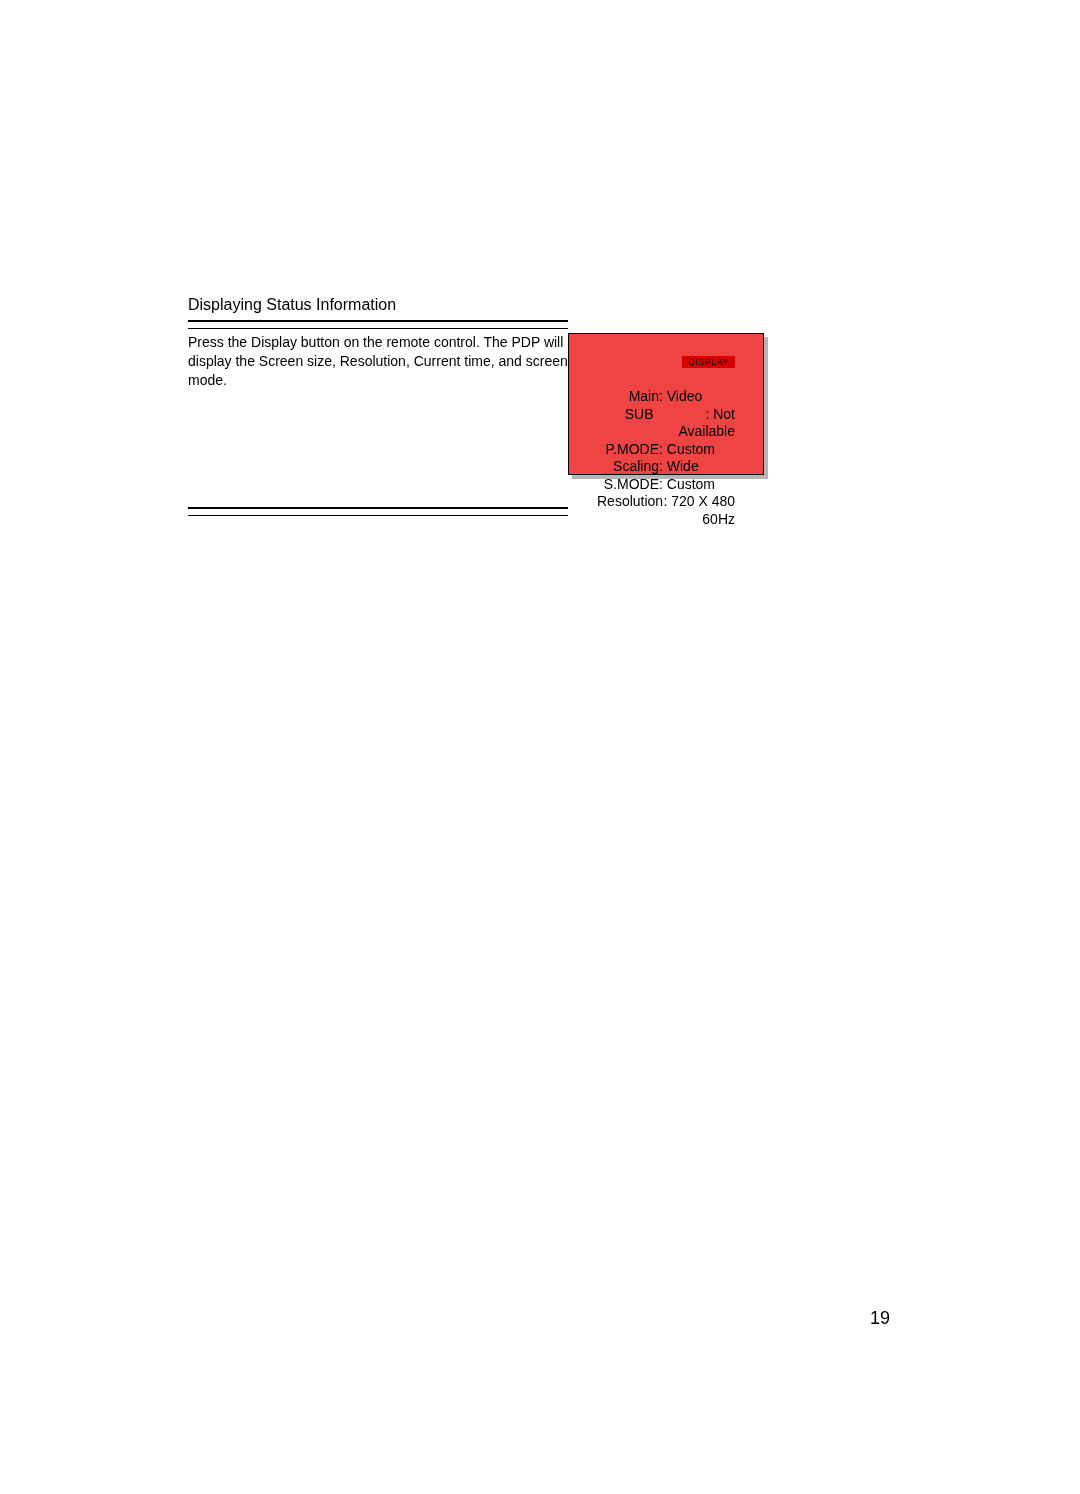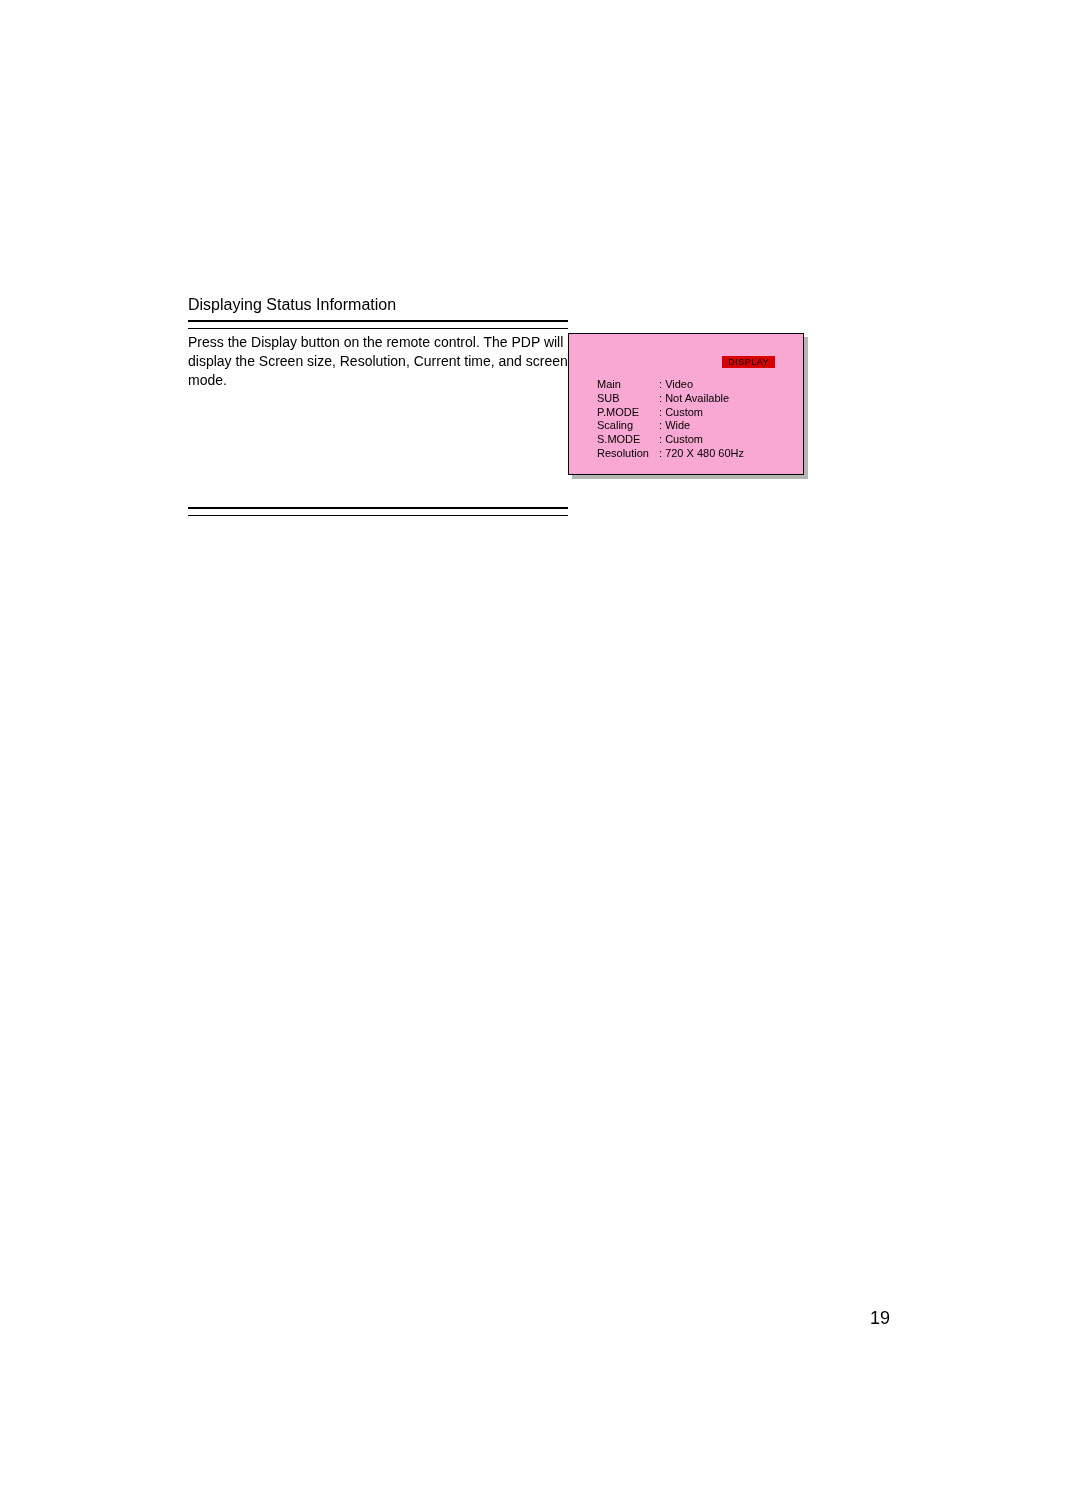--- a/index.html
+++ b/index.html
@@ -43,44 +43,45 @@
       font-family: "Helvetica Neue", Arial, sans-serif;
     }
     .row {
       display: flex;
       align-items: flex-start;
     }
     .left-col { flex: 0 0 380px; }
     .right-col { flex: 0 0 auto; }
 
     .osd-panel {
-      width: 236px;
+      width: 196px;
       height: 142px;
-      background: #f9a8d4;
+      background: #ef4444;
       border: 1px solid #000;
       box-shadow: 4px 4px 0 #b5b5b5;
-      padding: 28px 28px 12px 28px;
+      padding: 38px 28px 12px 28px;
       position: relative;
     }
     .osd-title {
       position: absolute;
       top: 22px;
       right: 28px;
       background: #d60000;
       color: #000;
       font-size: 9px;
       font-family: Arial, sans-serif;
       padding: 1px 6px;
       letter-spacing: 0.5px;
     }
     .osd-table {
       margin-top: 16px;
-      font-size: 11px;
+      font-size: 14px;
       color: #000;
       font-family: Arial, sans-serif;
+      text-align: right;
     }
     .osd-row { display: flex; line-height: 1.25; }
     .osd-label { width: 62px; }
     .osd-value::before { content: ": "; }
 
     .clock-panel {
       width: 248px;
       height: 128px;
       background: #e6e6e6;
       border: 1px solid #000;

